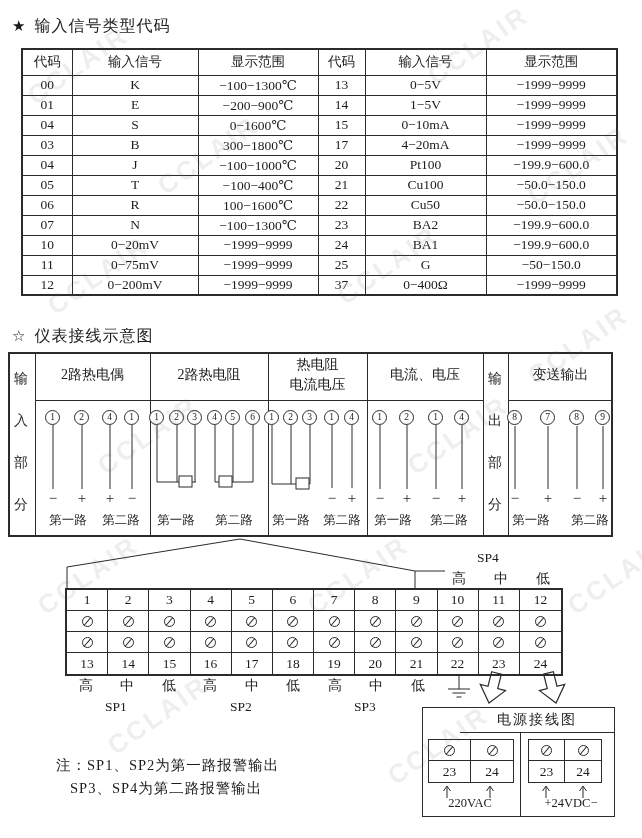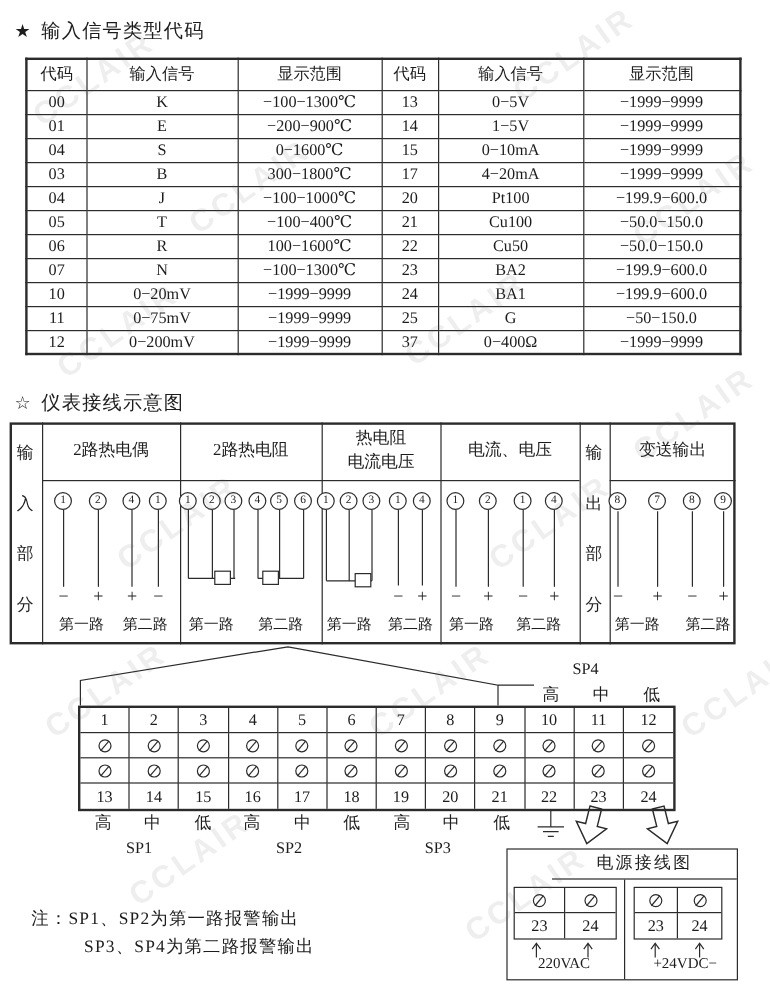--- a/index.html
+++ b/index.html
@@ -459,21 +459,21 @@
       <div class="pcell">
           <span class="screw"></span>
         </div>
       <div class="pcell">23</div>
       <div class="pcell">24</div>
     </div>
   </div>
   <span class="plabel" style="left:438px; width:64px">220VAC</span>
   <span class="plabel" style="left:534px; width:74px">+24VDC−</span>
 
-  <div class="note" style="left:26px; top:756px">注：SP1、SP2为第一路报警输出</div>
+  <div class="note" style="left:56px; top:756px">注：SP1、SP2为第一路报警输出</div>
   <div class="note" style="left:70px; top:779px">SP3、SP4为第二路报警输出</div>
 
   <span class="wm" style="left:20px;  top:50px">CCLAIR</span>
   <span class="wm" style="left:420px; top:30px">CCLAIR</span>
   <span class="wm" style="left:150px; top:140px">CCLAIR</span>
   <span class="wm" style="left:520px; top:150px">CCLAIR</span>
   <span class="wm" style="left:40px;  top:260px">CCLAIR</span>
   <span class="wm" style="left:330px; top:250px">CCLAIR</span>
   <span class="wm" style="left:520px; top:330px">CCLAIR</span>
   <span class="wm" style="left:90px;  top:420px">CCLAIR</span>

